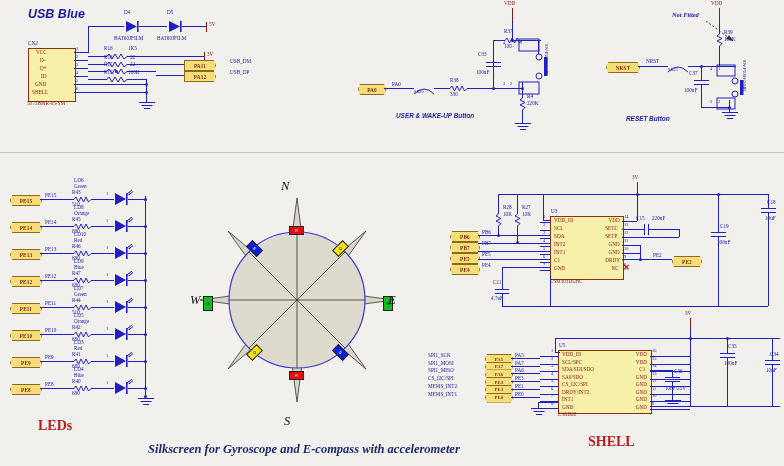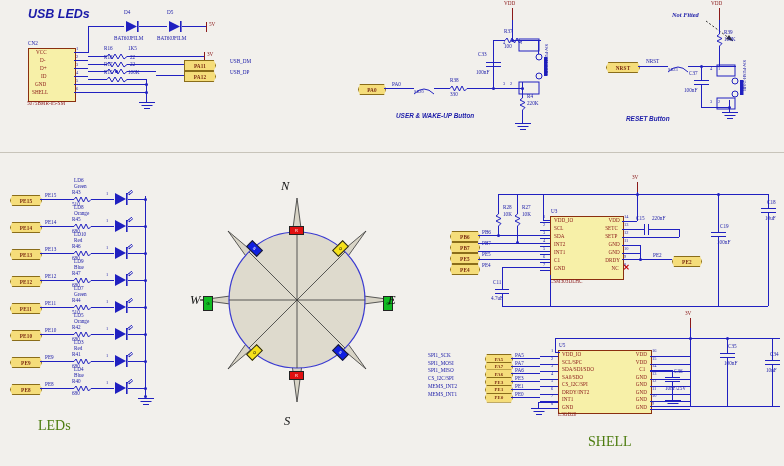--- a/index.html
+++ b/index.html
@@ -64,30 +64,30 @@
   .led{position:absolute;}
 
   
   .gnd{position:absolute;}
   .gnd i{position:absolute;display:block;background:#2020c0;height:1px;left:50%;transform:translateX(-50%);}
 
   
   .compass{position:absolute;}
   .ledbox{position:absolute;border:1px solid #222;font-size:4px;color:#000;
     display:flex;align-items:center;justify-content:center;font-family:"Liberation Sans",sans-serif;}
-  .bigtitle{position:absolute;color:#4d7c0f;}
+  .bigtitle{position:absolute;color:#b91c1c;font-weight:bold;}
 
   .xmark{position:absolute;color:#c00000;font-weight:bold;font-size:8px;line-height:1;}
 </style>
 </head>
 <body>
 
 <div class="stage">
 
-  <div class="lbl f12 bold ital t-blue" style="left:28px;top:8px;font-family:'Liberation Sans',sans-serif;">USB LEDs</div>
+  <div class="lbl f12 bold ital t-blue" style="left:28px;top:8px;font-family:'Liberation Sans',sans-serif;">USB Blue</div>
 
   <div class="conn" style="left:28px;top:48px;width:46px;height:52px;"></div>
   <div class="lbl f5 t-blue" style="left:28px;top:41px;">CN2</div>
   <div class="lbl f5 t-red" style="left:27px;top:101px;">5075BMR-05-SM</div>
 
   <div class="lbl f5 t-red" style="left:36px;top:50px;">VCC</div>
   <div class="lbl f5 t-red" style="left:40px;top:58px;">D-</div>
   <div class="lbl f5 t-red" style="left:40px;top:66px;">D+</div>
   <div class="lbl f5 t-red" style="left:41px;top:74px;">ID</div>
   <div class="lbl f5 t-red" style="left:35px;top:82px;">GND</div>
@@ -550,20 +550,21 @@
       </div>
     </div>
   <div class="w wv" style="left:145px;top:196px;height:200px;"></div>
   <div class="dot" style="left:144px;top:395px;"></div>
   <div class="gnd" style="left:137px;top:398px;width:17px;height:9px;">
     <i style="top:0;width:16px;height:1.4px;"></i>
     <i style="top:3px;width:11px;"></i>
     <i style="top:6px;width:6px;"></i>
   </div>
 
+  <div class="lbl f12 bold ital" style="left:148px;top:443px;color:#1a2a6e;">Silkscreen for Gyroscope and E-compass with accelerometer</div>
 
   <div class="compass" style="left:192px;top:188px;width:210px;height:224px;">
     <svg width="210" height="224" viewBox="0 0 210 224">
 
       <g fill="#d8d4c6" stroke="#333" stroke-width="0.8">
         <polygon points="105,10 114,78 96,78"></polygon>
         <polygon points="105,214 114,146 96,146"></polygon>
         <polygon points="8,112 76,103 76,121"></polygon>
         <polygon points="202,112 134,103 134,121"></polygon>
         <polygon points="36,43 88,87 76,99"></polygon>

